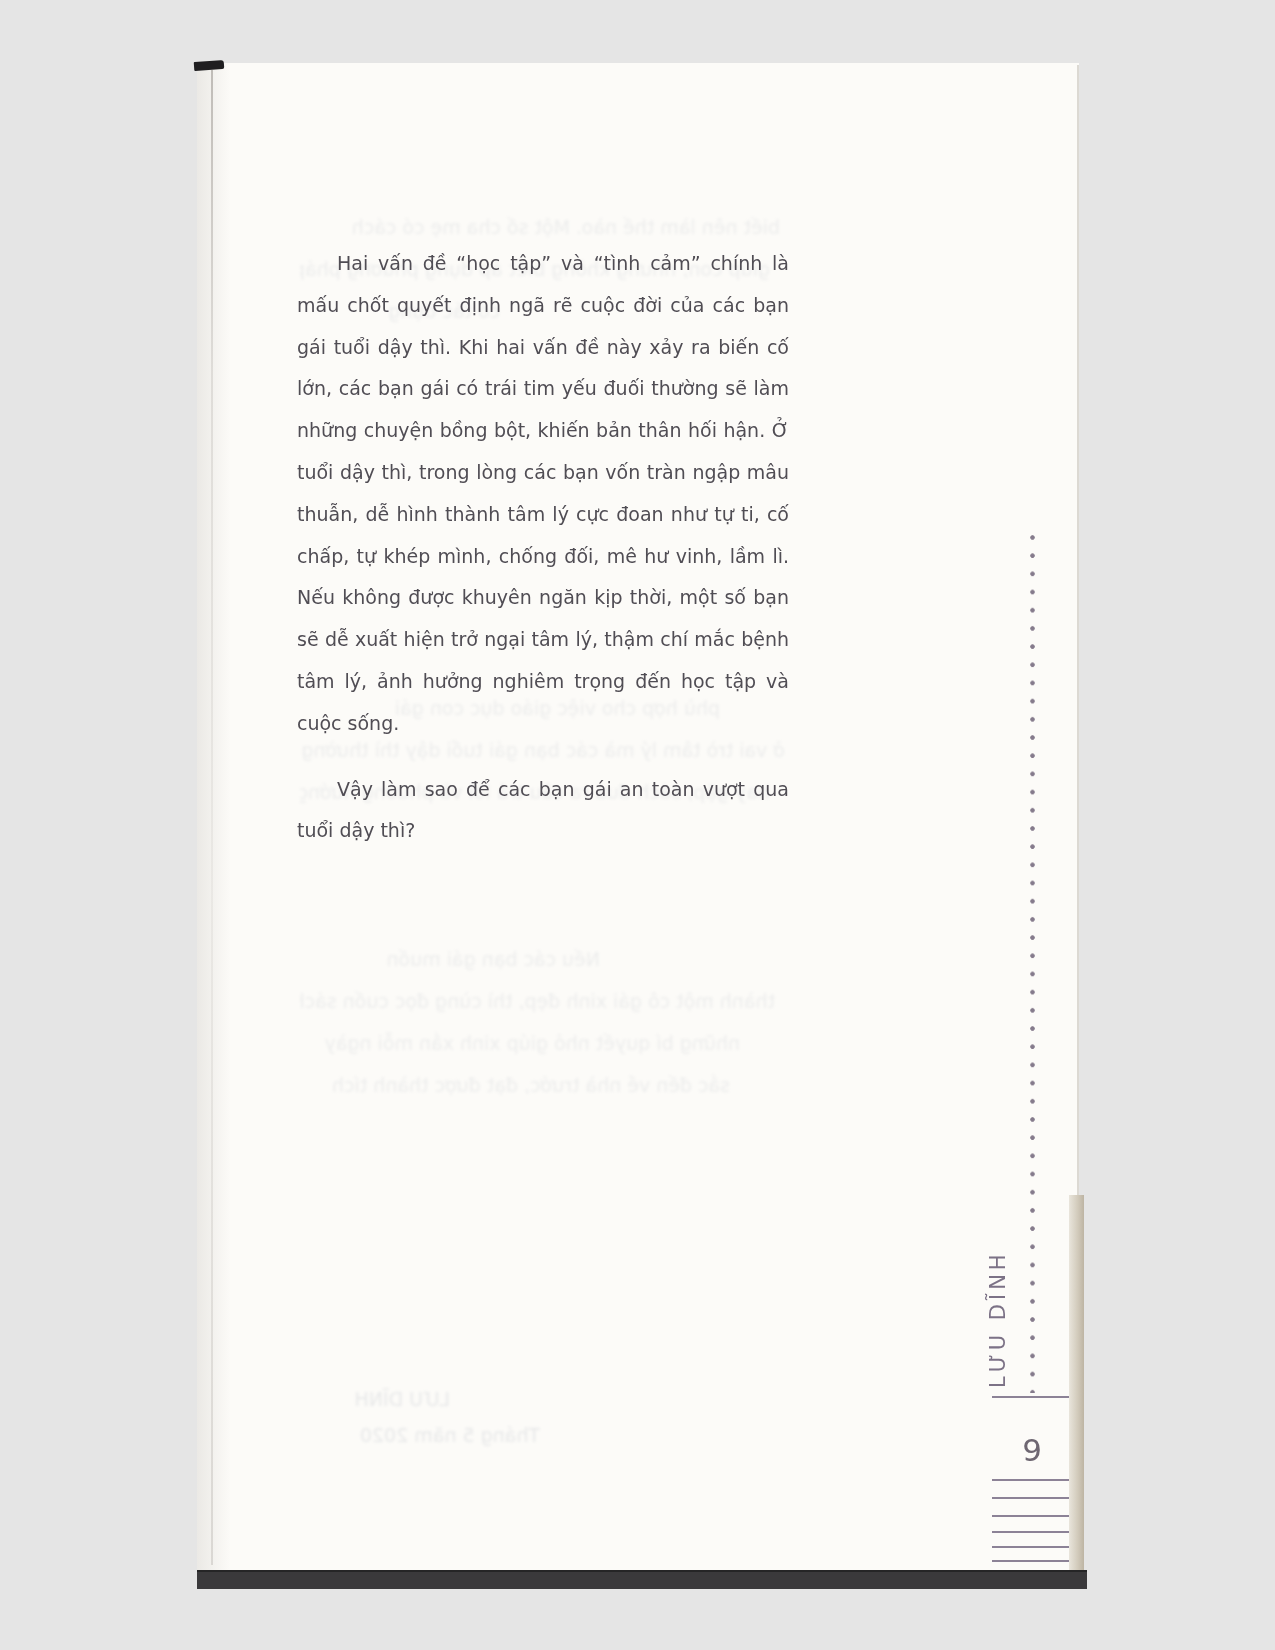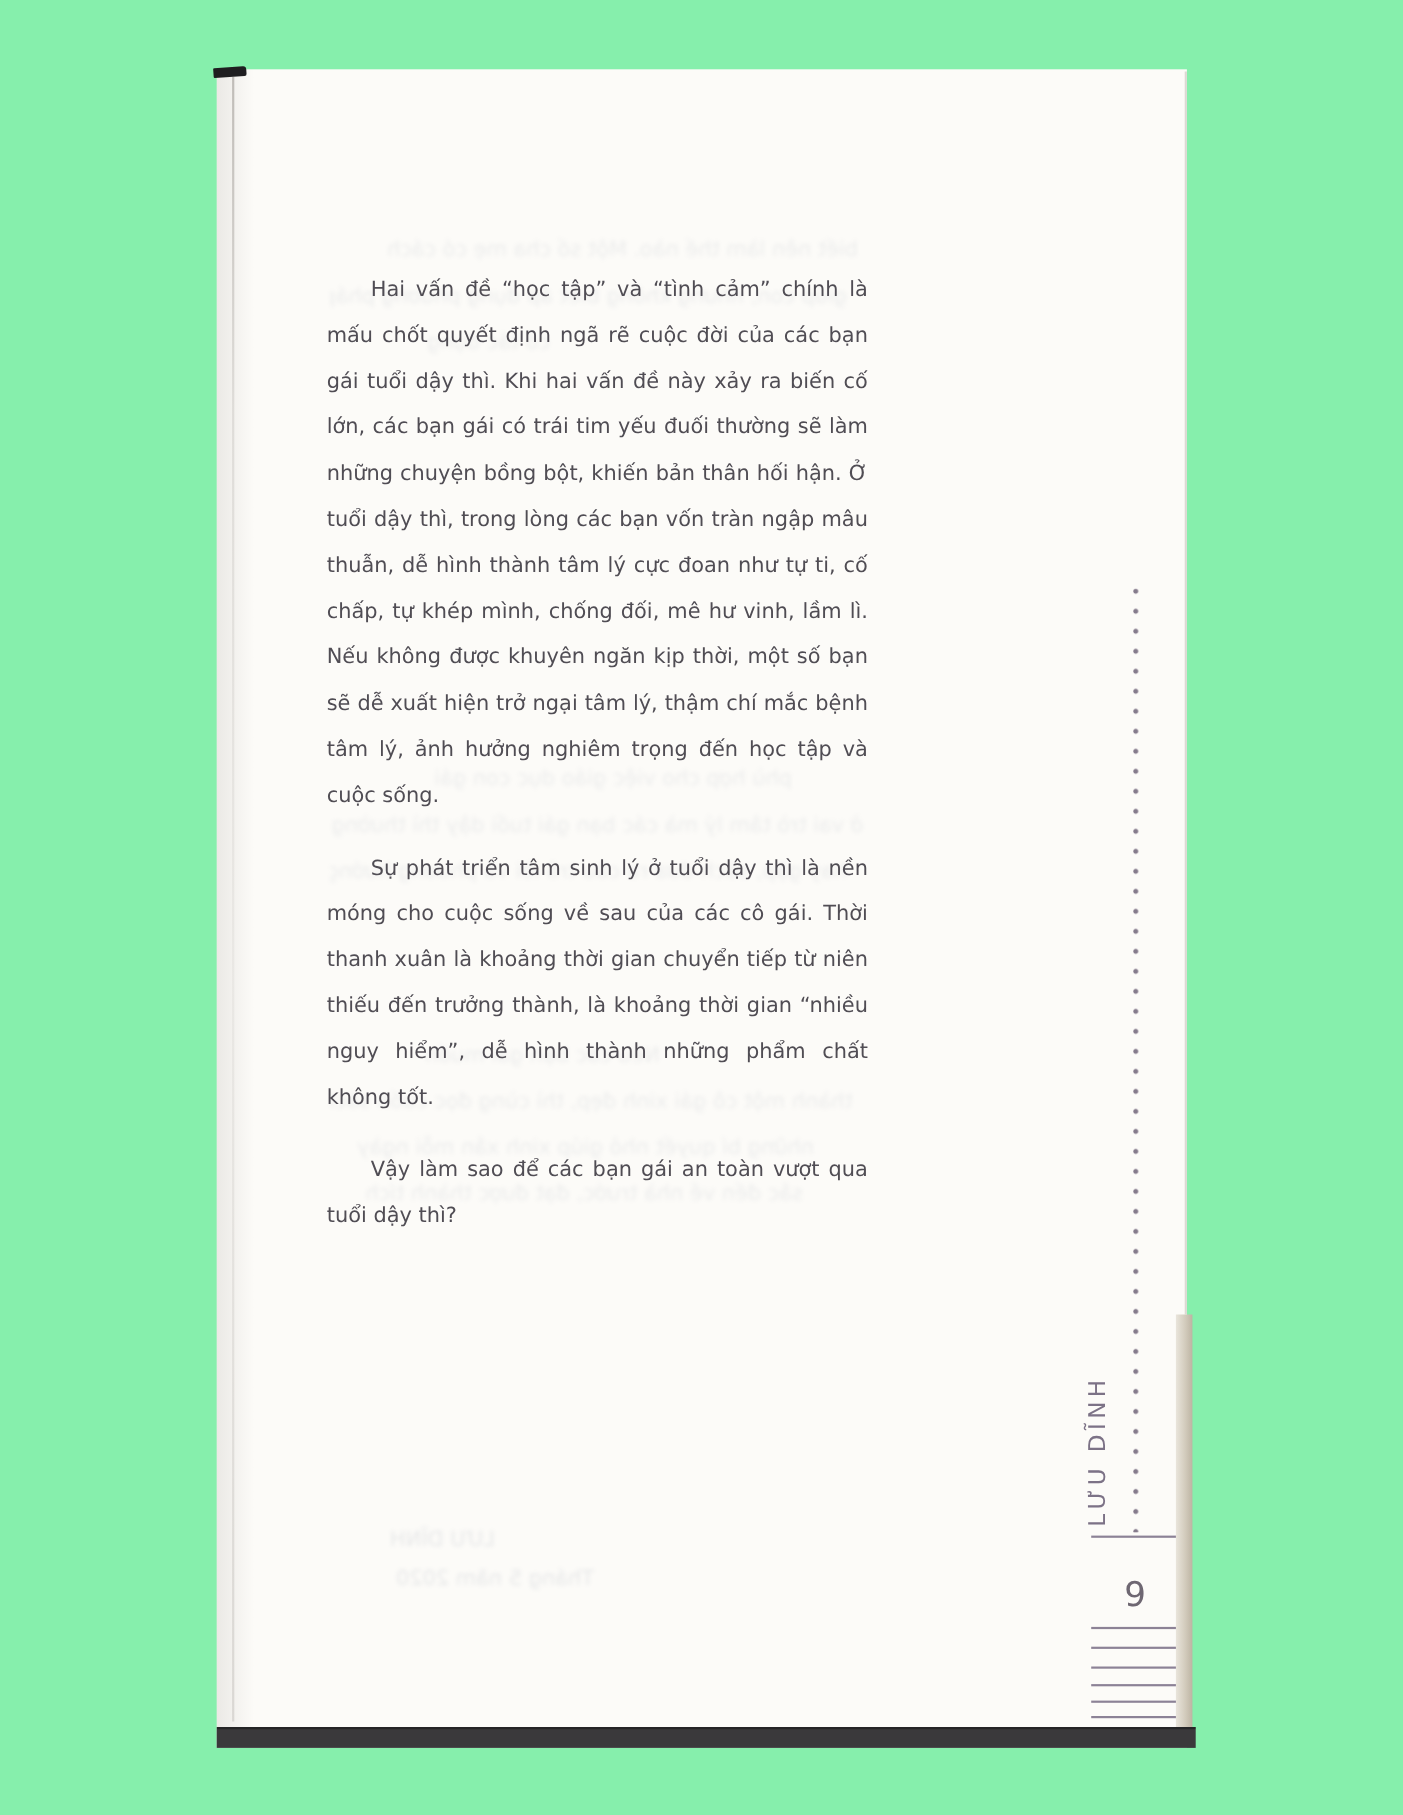--- a/index.html
+++ b/index.html
@@ -1,21 +1,21 @@
 <!DOCTYPE html>
 <html><head>
 <meta charset="utf-8">
 <style>
   html, body { margin: 0; padding: 0; background: #ffffff; }
   .canvas {
     position: relative;
     width: 1275px;
     height: 1650px;
     overflow: hidden;
-    background: #86efac;
+    background: #e5e5e5;
     font-family: "DejaVu Sans", "Liberation Sans", sans-serif;
   }
   
   .page {
     position: absolute;
     left: 197px; top: 63px;
     width: 882px; height: 1526px;
     background: #fcfbf8;
   }
   
@@ -141,21 +141,20 @@
   <div class="ghost" style="left:300px; top:781px; width:470px;">hay gặp, sách đưa ra câu trả lời và phương hướng</div>
   <div class="ghost" style="left:300px; top:948px; width:300px;">Nếu các bạn gái muốn</div>
   <div class="ghost" style="left:300px; top:990px; width:475px;">thành một cô gái xinh đẹp, thì cùng đọc cuốn sách</div>
   <div class="ghost" style="left:300px; top:1032px; width:440px;">những bí quyết nhỏ giúp xinh xắn mỗi ngày</div>
   <div class="ghost" style="left:300px; top:1074px; width:430px;">sắc đến về nhà trước, đạt được thành tích</div>
   <div class="ghost strong" style="left:300px; top:1388px; width:150px;">LƯU DĨNH</div>
   <div class="ghost strong" style="left:300px; top:1424px; width:240px;">Tháng 5 năm 2020</div>
 
   <div class="body-text">
     <p>Hai vấn đề “học tập” và “tình cảm” chính là mấu chốt quyết định ngã rẽ cuộc đời của các bạn gái tuổi dậy thì. Khi hai vấn đề này xảy ra biến cố lớn, các bạn gái có trái tim yếu đuối thường sẽ làm những chuyện bồng bột, khiến bản thân hối hận. Ở tuổi dậy thì, trong lòng các bạn vốn tràn ngập mâu thuẫn, dễ hình thành tâm lý cực đoan như tự ti, cố chấp, tự khép mình, chống đối, mê hư vinh, lầm lì. Nếu không được khuyên ngăn kịp thời, một số bạn sẽ dễ xuất hiện trở ngại tâm lý, thậm chí mắc bệnh tâm lý, ảnh hưởng nghiêm trọng đến học tập và cuộc sống.</p>
-    <p>Sự phát triển tâm sinh lý ở tuổi dậy thì là nền móng cho cuộc sống về sau của các cô gái. Thời thanh xuân là khoảng thời gian chuyển tiếp từ niên thiếu đến trưởng thành, là khoảng thời gian “nhiều nguy hiểm”, dễ hình thành những phẩm chất không tốt.</p>
     <p>Vậy làm sao để các bạn gái an toàn vượt qua tuổi dậy thì?</p>
   </div>
 
   <div class="dotted-rail"></div>
   <div class="author-vertical">LƯU DĨNH</div>
 
   <div class="rule" style="left:992px; top:1396px; width:82px;"></div>
   <div class="page-number">9</div>
   <div class="rule" style="left:992px; top:1479px; width:80px;"></div>
   <div class="rule" style="left:992px; top:1497px; width:80px;"></div>

